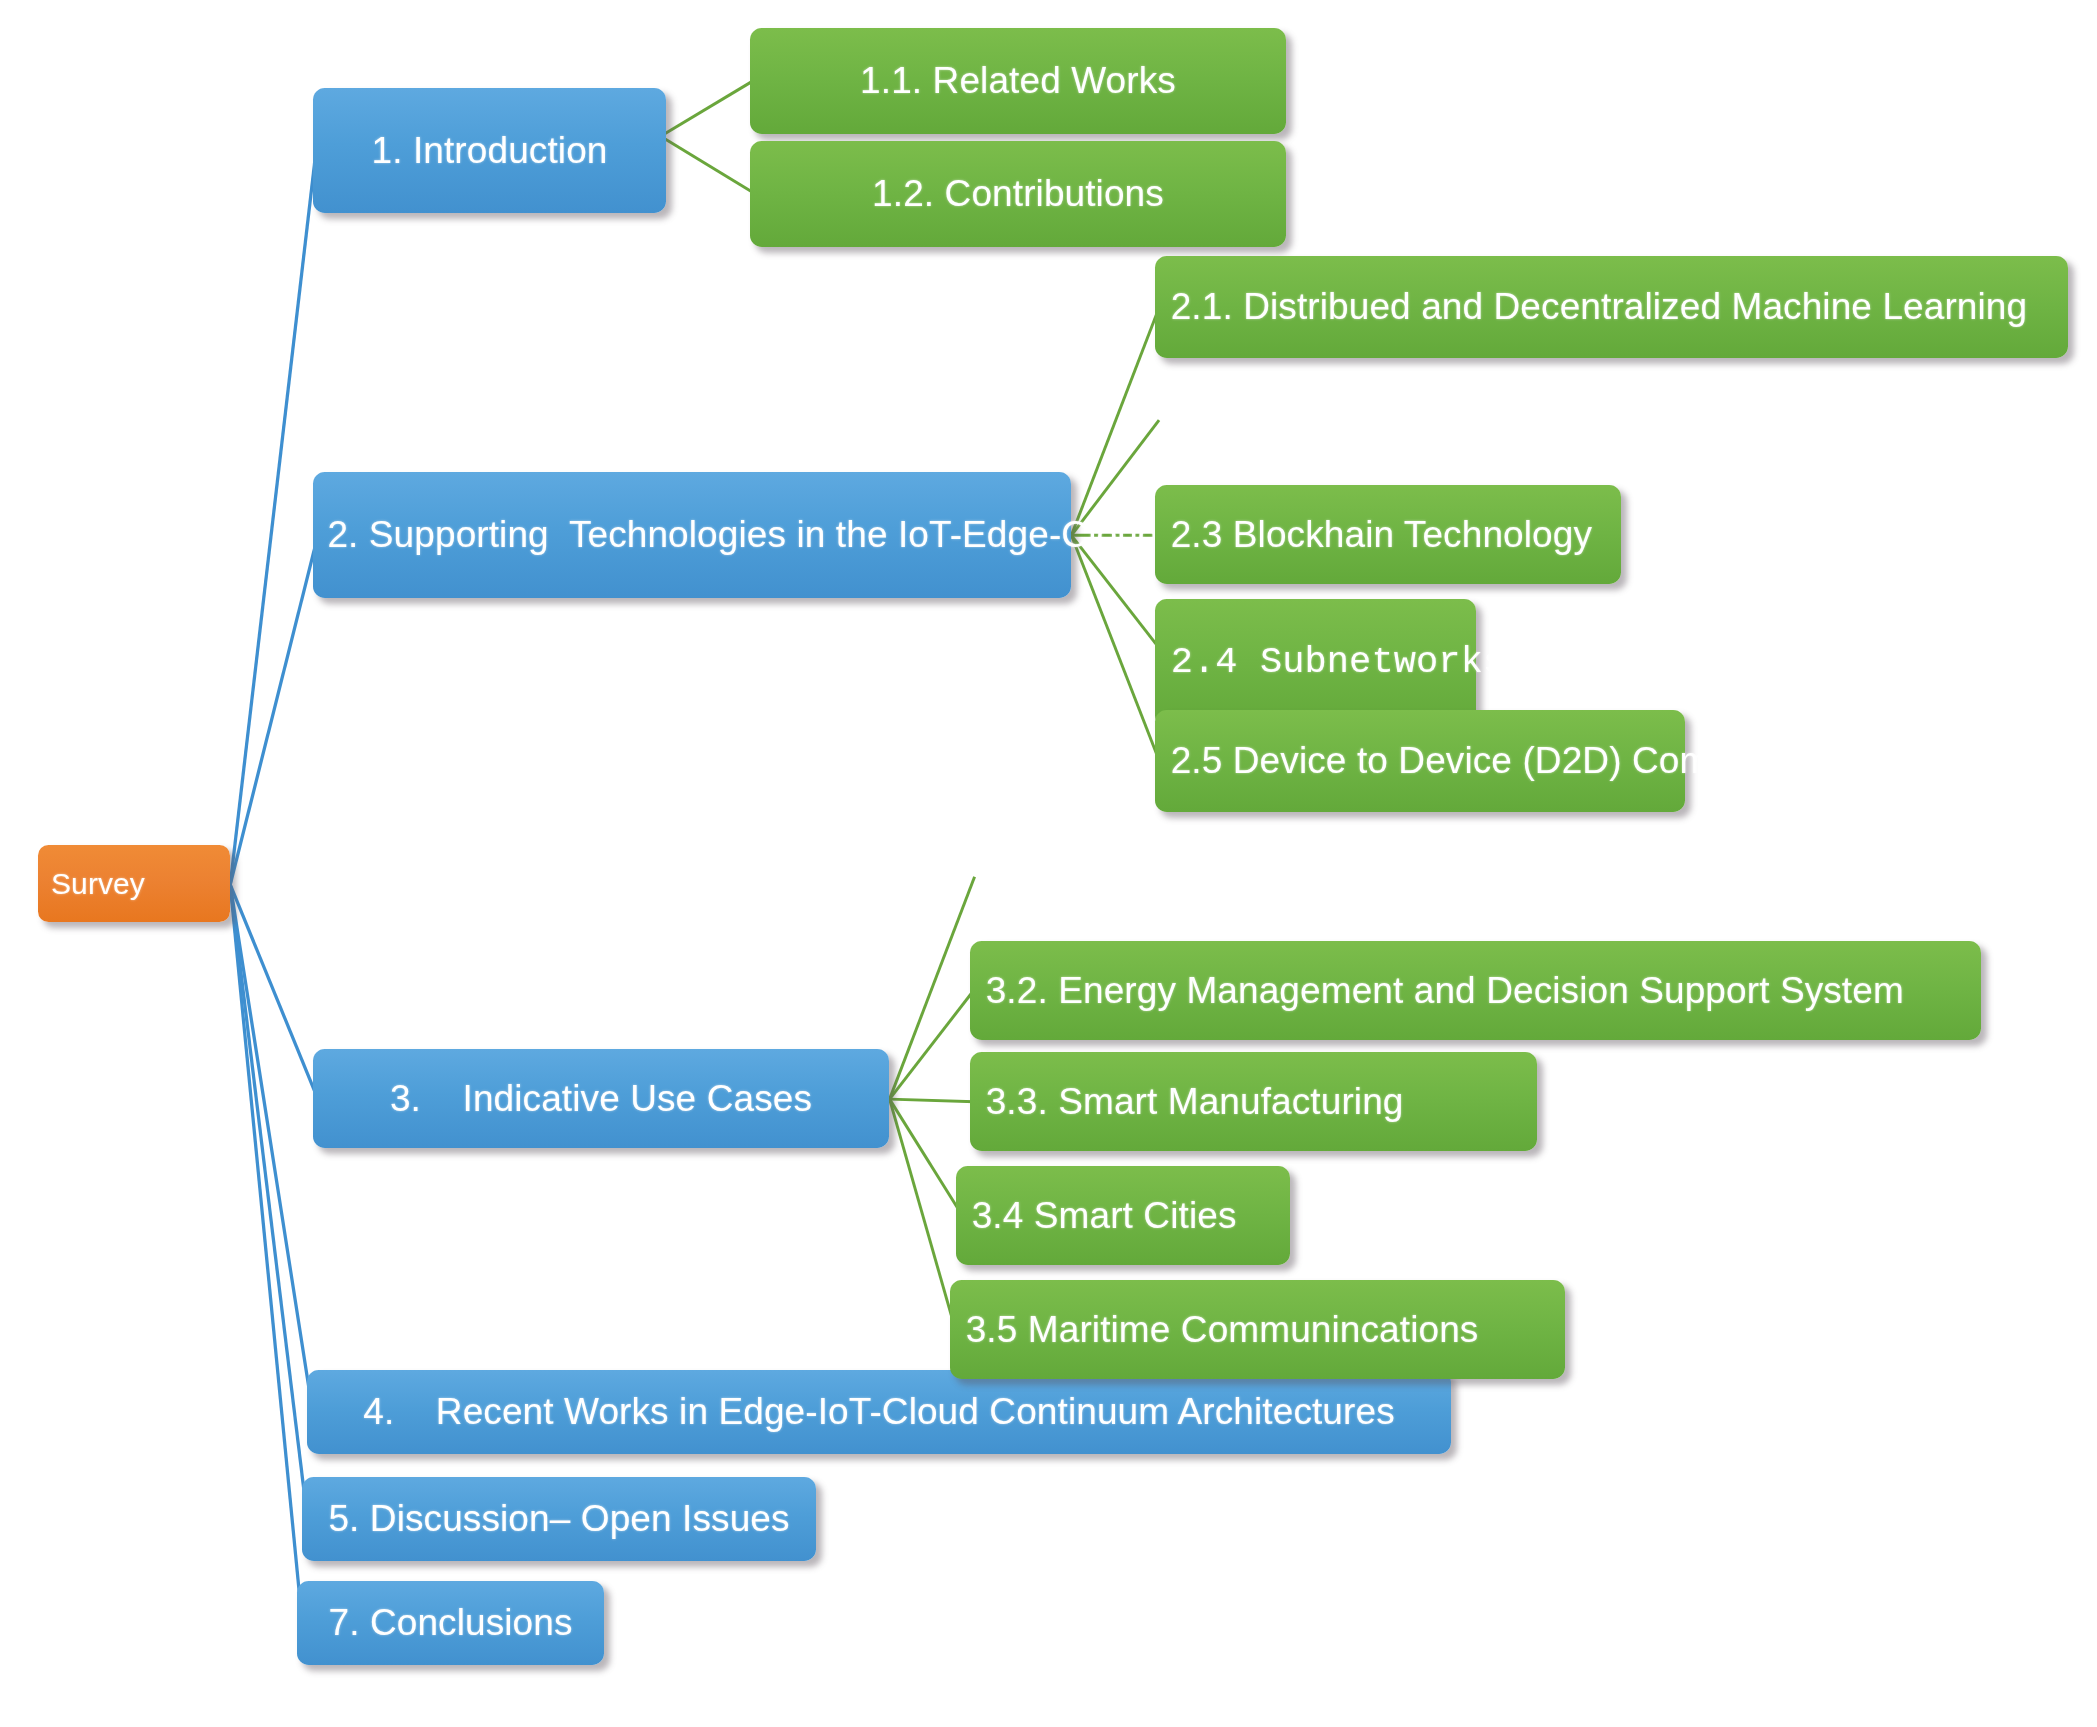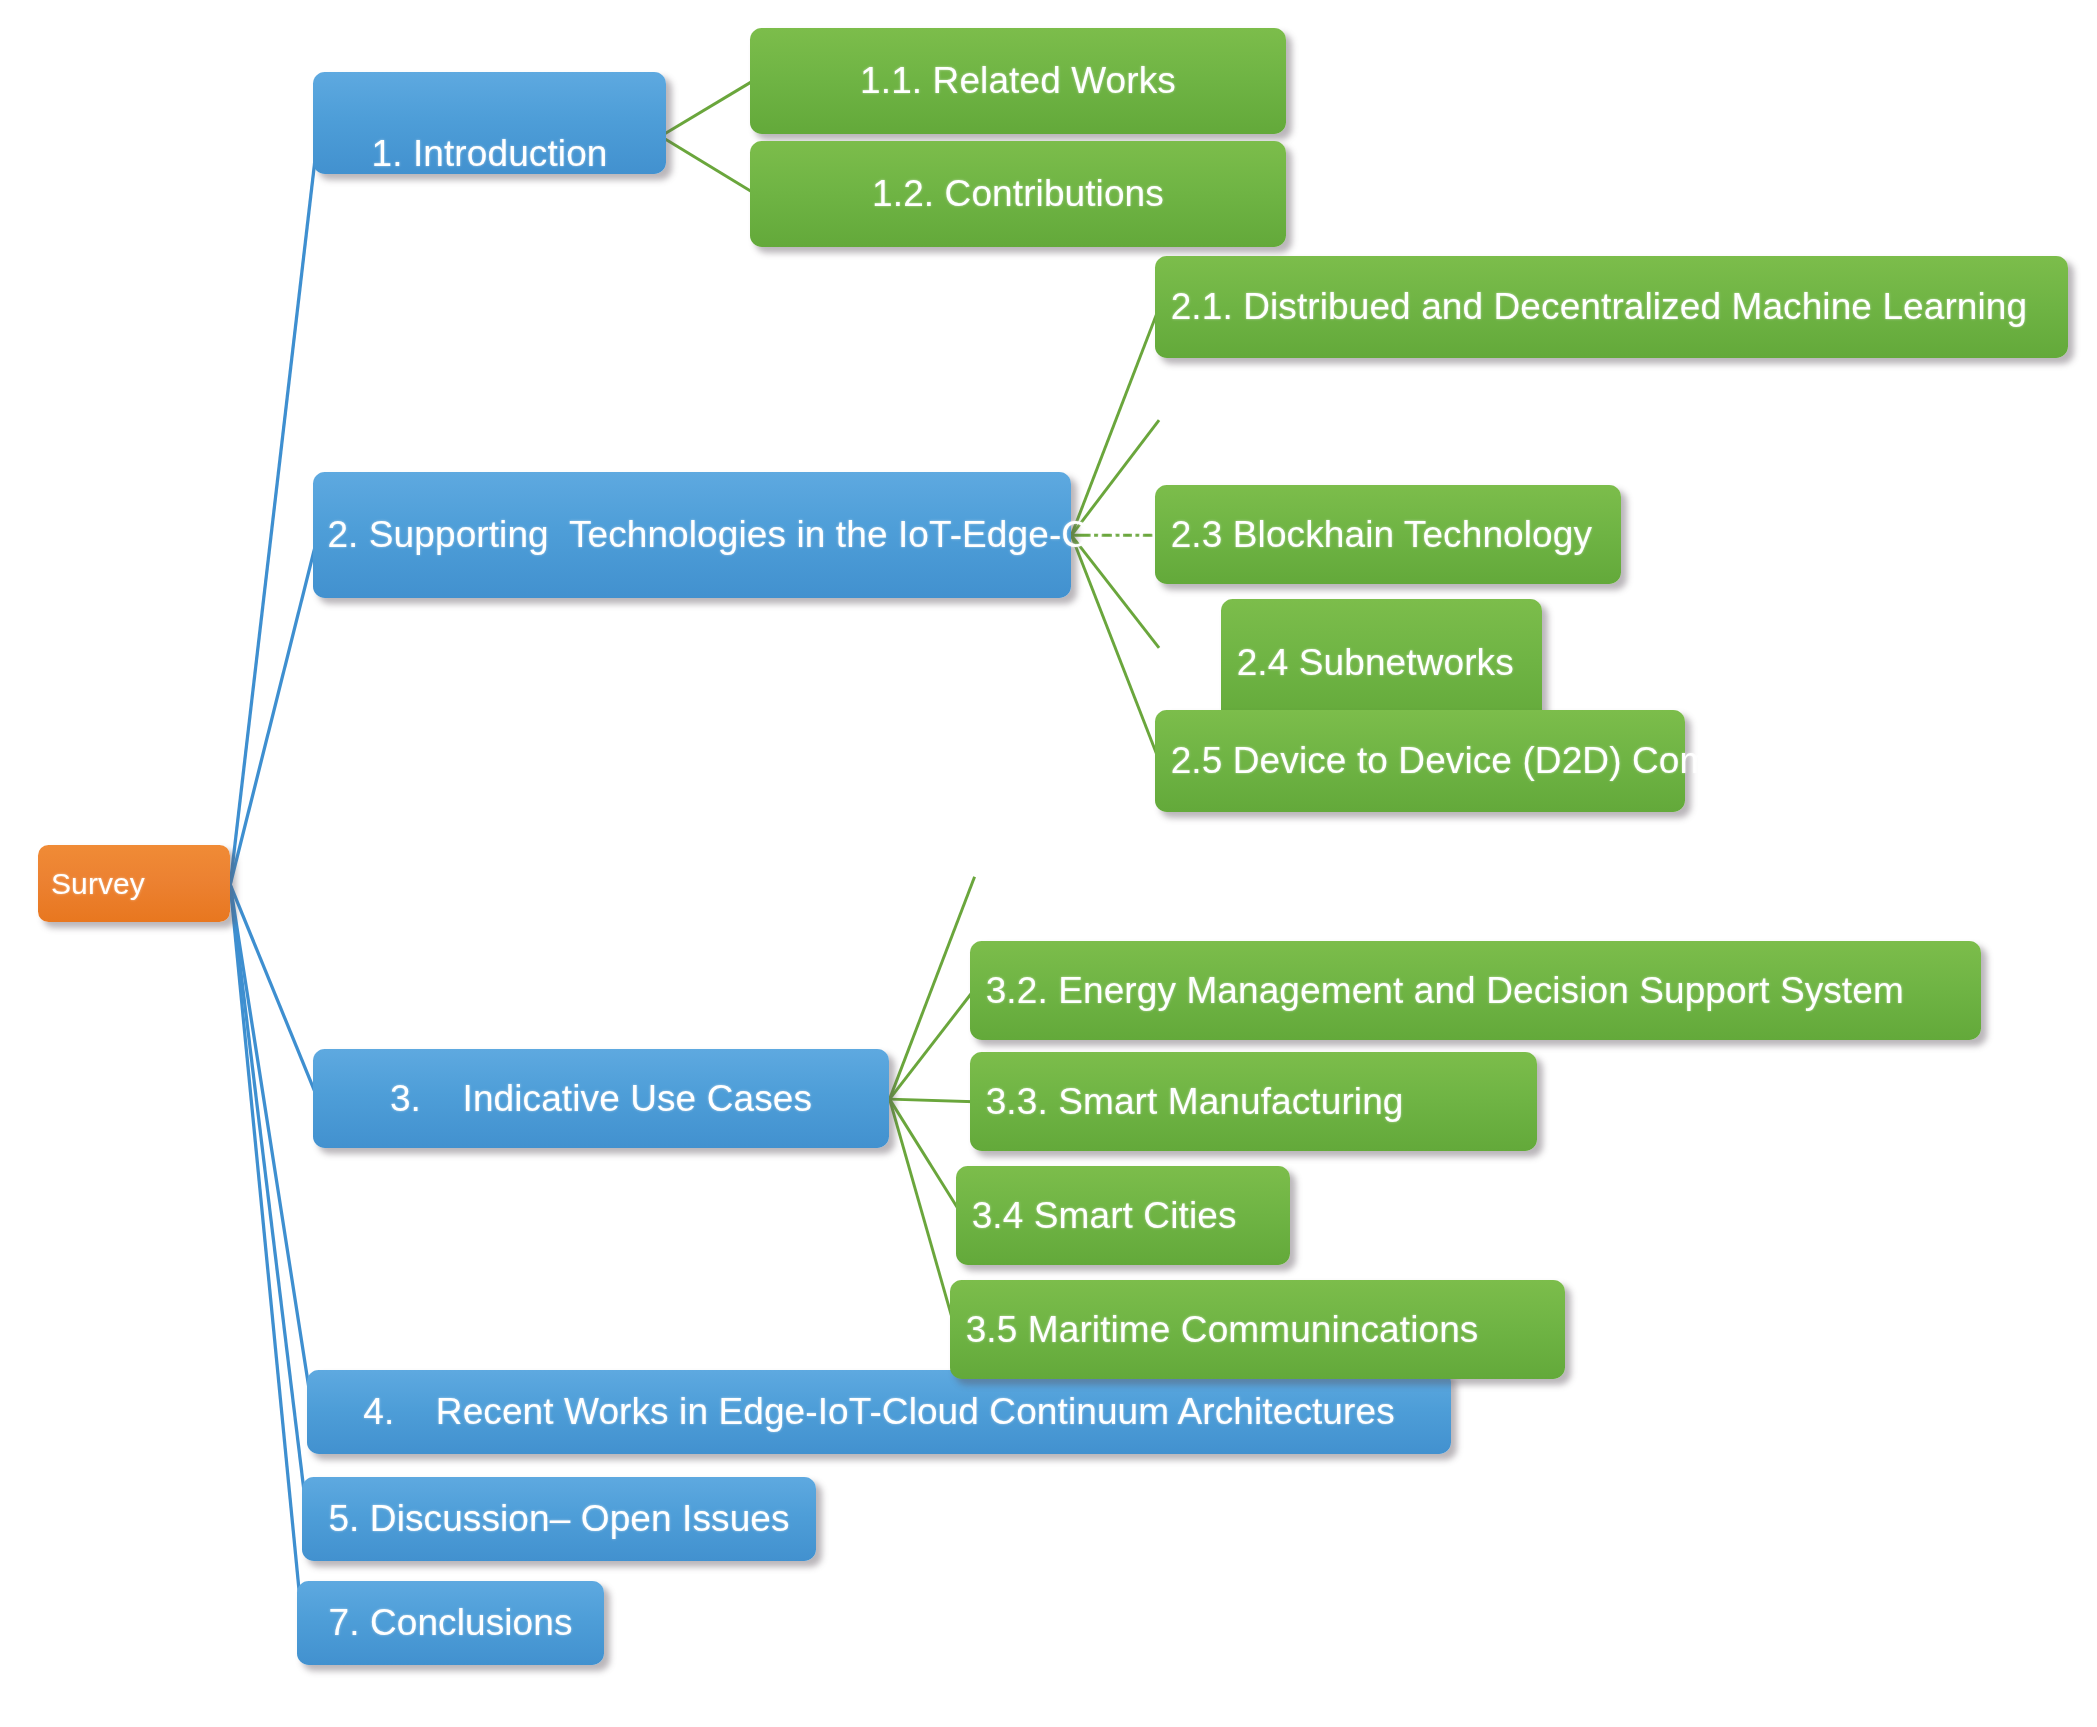--- a/index.html
+++ b/index.html
@@ -62,21 +62,21 @@
       <path d="M1360,1680 L1490,1684"></path>
       <path d="M1360,1680 L1470,1856"></path>
       <path d="M1360,1680 L1460,2030"></path>
     </g>
   </svg>
 
   <div class="node root left" style="left:38px;top:845px;width:192px;height:77px;padding:0 13px;font-size:30px;">
     <span class="label">Survey</span>
   </div>
 
-  <div class="node blue center" style="left:313px;top:72px;width:353px;height:102px;padding:0 11.8px;font-size:37px;align-items:flex-end;">
+  <div class="node blue center" style="left:313px;top:88px;width:353px;height:125px;padding:0 11.8px;font-size:37px;">
     <span class="label">1. Introduction</span>
   </div>
 
   <div class="node blue center" style="left:313px;top:472px;width:758px;height:126px;padding:0 14.4px;font-size:37px;">
     <span class="label">2. Supporting  Technologies in the IoT-Edge-Cloud Continuum</span>
   </div>
 
   <div class="node blue center" style="left:313px;top:1049px;width:576px;height:99px;padding:0 14.4px;font-size:37px;">
     <span class="label">3.    Indicative Use Cases</span>
   </div>
@@ -103,21 +103,21 @@
 
   <div class="node green left" style="left:1155px;top:256px;width:913px;height:102px;padding:0 15.7px;font-size:37px;">
     <span class="label">2.1. Distribued and Decentralized Machine Learning</span>
   </div>
 
 
   <div class="node green left" style="left:1155px;top:485px;width:466px;height:99px;padding:0 15.7px;font-size:37px;">
     <span class="label">2.3 Blockhain Technology</span>
   </div>
 
-  <div class="node green left" style="left:1221px;top:599px;width:321px;height:128px;padding:0 15.7px;font-size:37px;">
+  <div class="node green left" style="left:1155px;top:599px;width:321px;height:128px;padding:0 15.7px;font-size:37px;font-family:Liberation Mono, monospace;">
     <span class="label">2.4 Subnetworks</span>
   </div>
 
   <div class="node green center" style="left:1155px;top:710px;width:530px;height:102px;padding:0 15.7px;font-size:37px;">
     <span class="label">2.5 Device to Device (D2D) Communications</span>
   </div>
 
 
   <div class="node green left" style="left:970px;top:941px;width:1011px;height:99px;padding:0 15.7px;font-size:37px;">
     <span class="label">3.2. Energy Management and Decision Support System</span>

